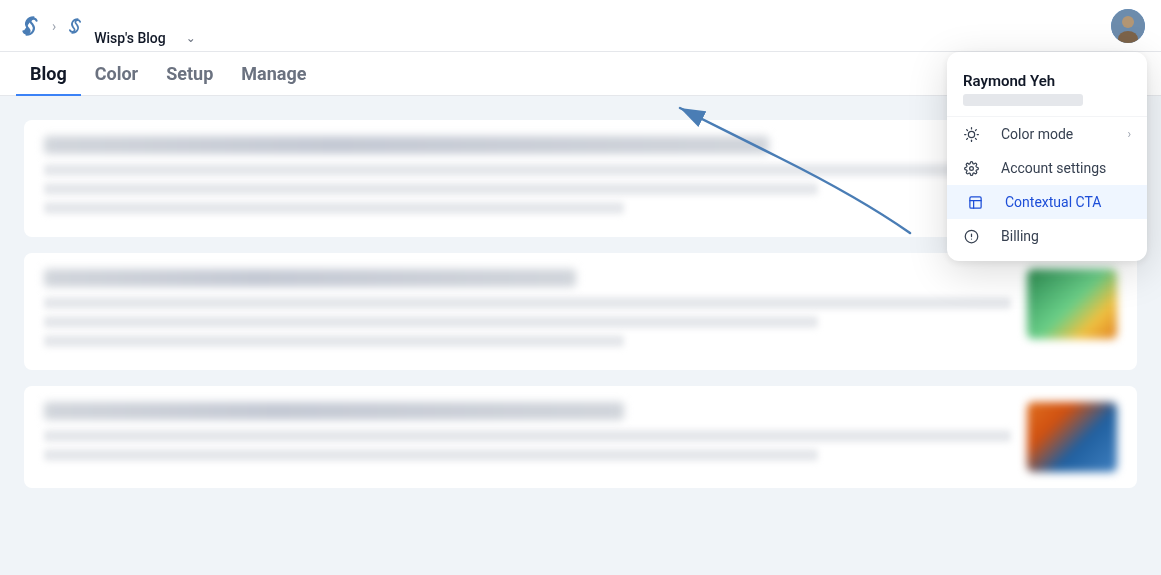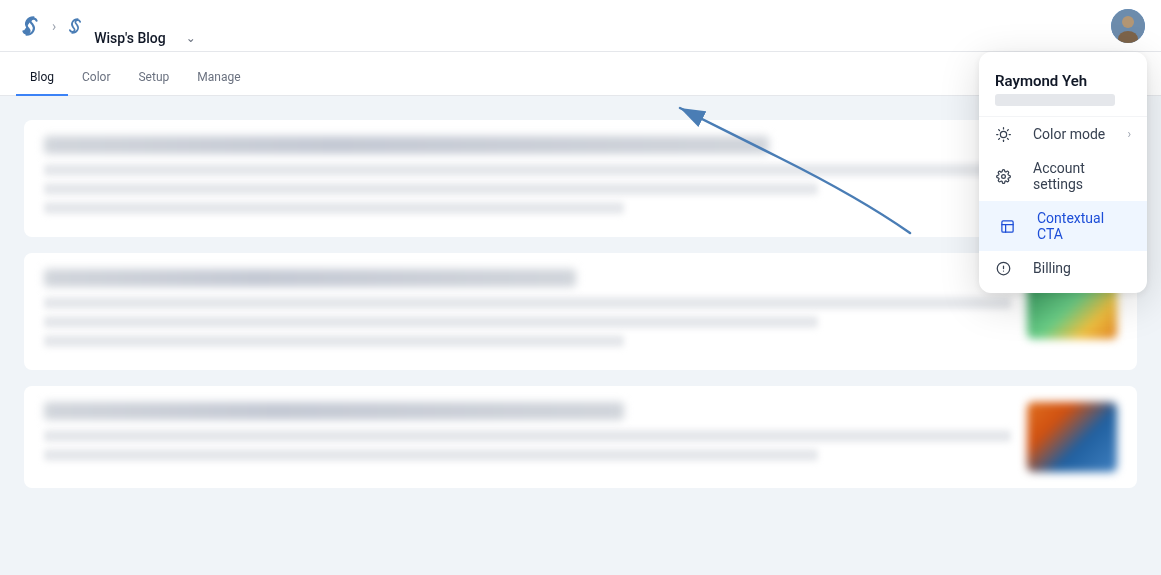--- a/index.html
+++ b/index.html
@@ -76,22 +76,22 @@
       background: #fff;
       height: 44px;
       display: flex;
       align-items: flex-end;
       padding: 0 16px;
       border-bottom: 1px solid #e5e7eb;
       gap: 0;
     }
     .navtab {
       padding: 10px 14px;
-      font-size: 12px;
-      font-weight: 400;
+      font-size: 18px;
+      font-weight: 700;
       color: #6b7280;
       cursor: pointer;
       border-bottom: 2px solid transparent;
       margin-bottom: -1px;
     }
     .navtab.active {
       color: #111827;
       border-bottom: 2px solid #3b82f6;
     }
 
@@ -146,21 +146,21 @@
     }
     .thumb1 { background: linear-gradient(135deg, #1e3a5f 0%, #2d6a9f 40%, #4a90d9 70%, #6db3f0 100%); }
     .thumb2 { background: linear-gradient(135deg, #2d8a4e, #4aad6e, #6bcf88, #f0c040, #e08020); }
     .thumb3 { background: linear-gradient(135deg, #e07020 0%, #d05010 30%, #2060a0 60%, #4080c0 100%); }
 
     
     .dropdown-menu {
       position: absolute;
       top: -10px;
       right: 60px;
-      width: 168px;
+      width: 200px;
       background: #fff;
       border-radius: 12px;
       box-shadow: 0 10px 40px rgba(0,0,0,0.15), 0 2px 8px rgba(0,0,0,0.08);
       z-index: 100;
       padding: 8px 0;
     }
     .dropdown-user {
       padding: 12px 16px 10px;
       border-bottom: 1px solid #f3f4f6;
     }

